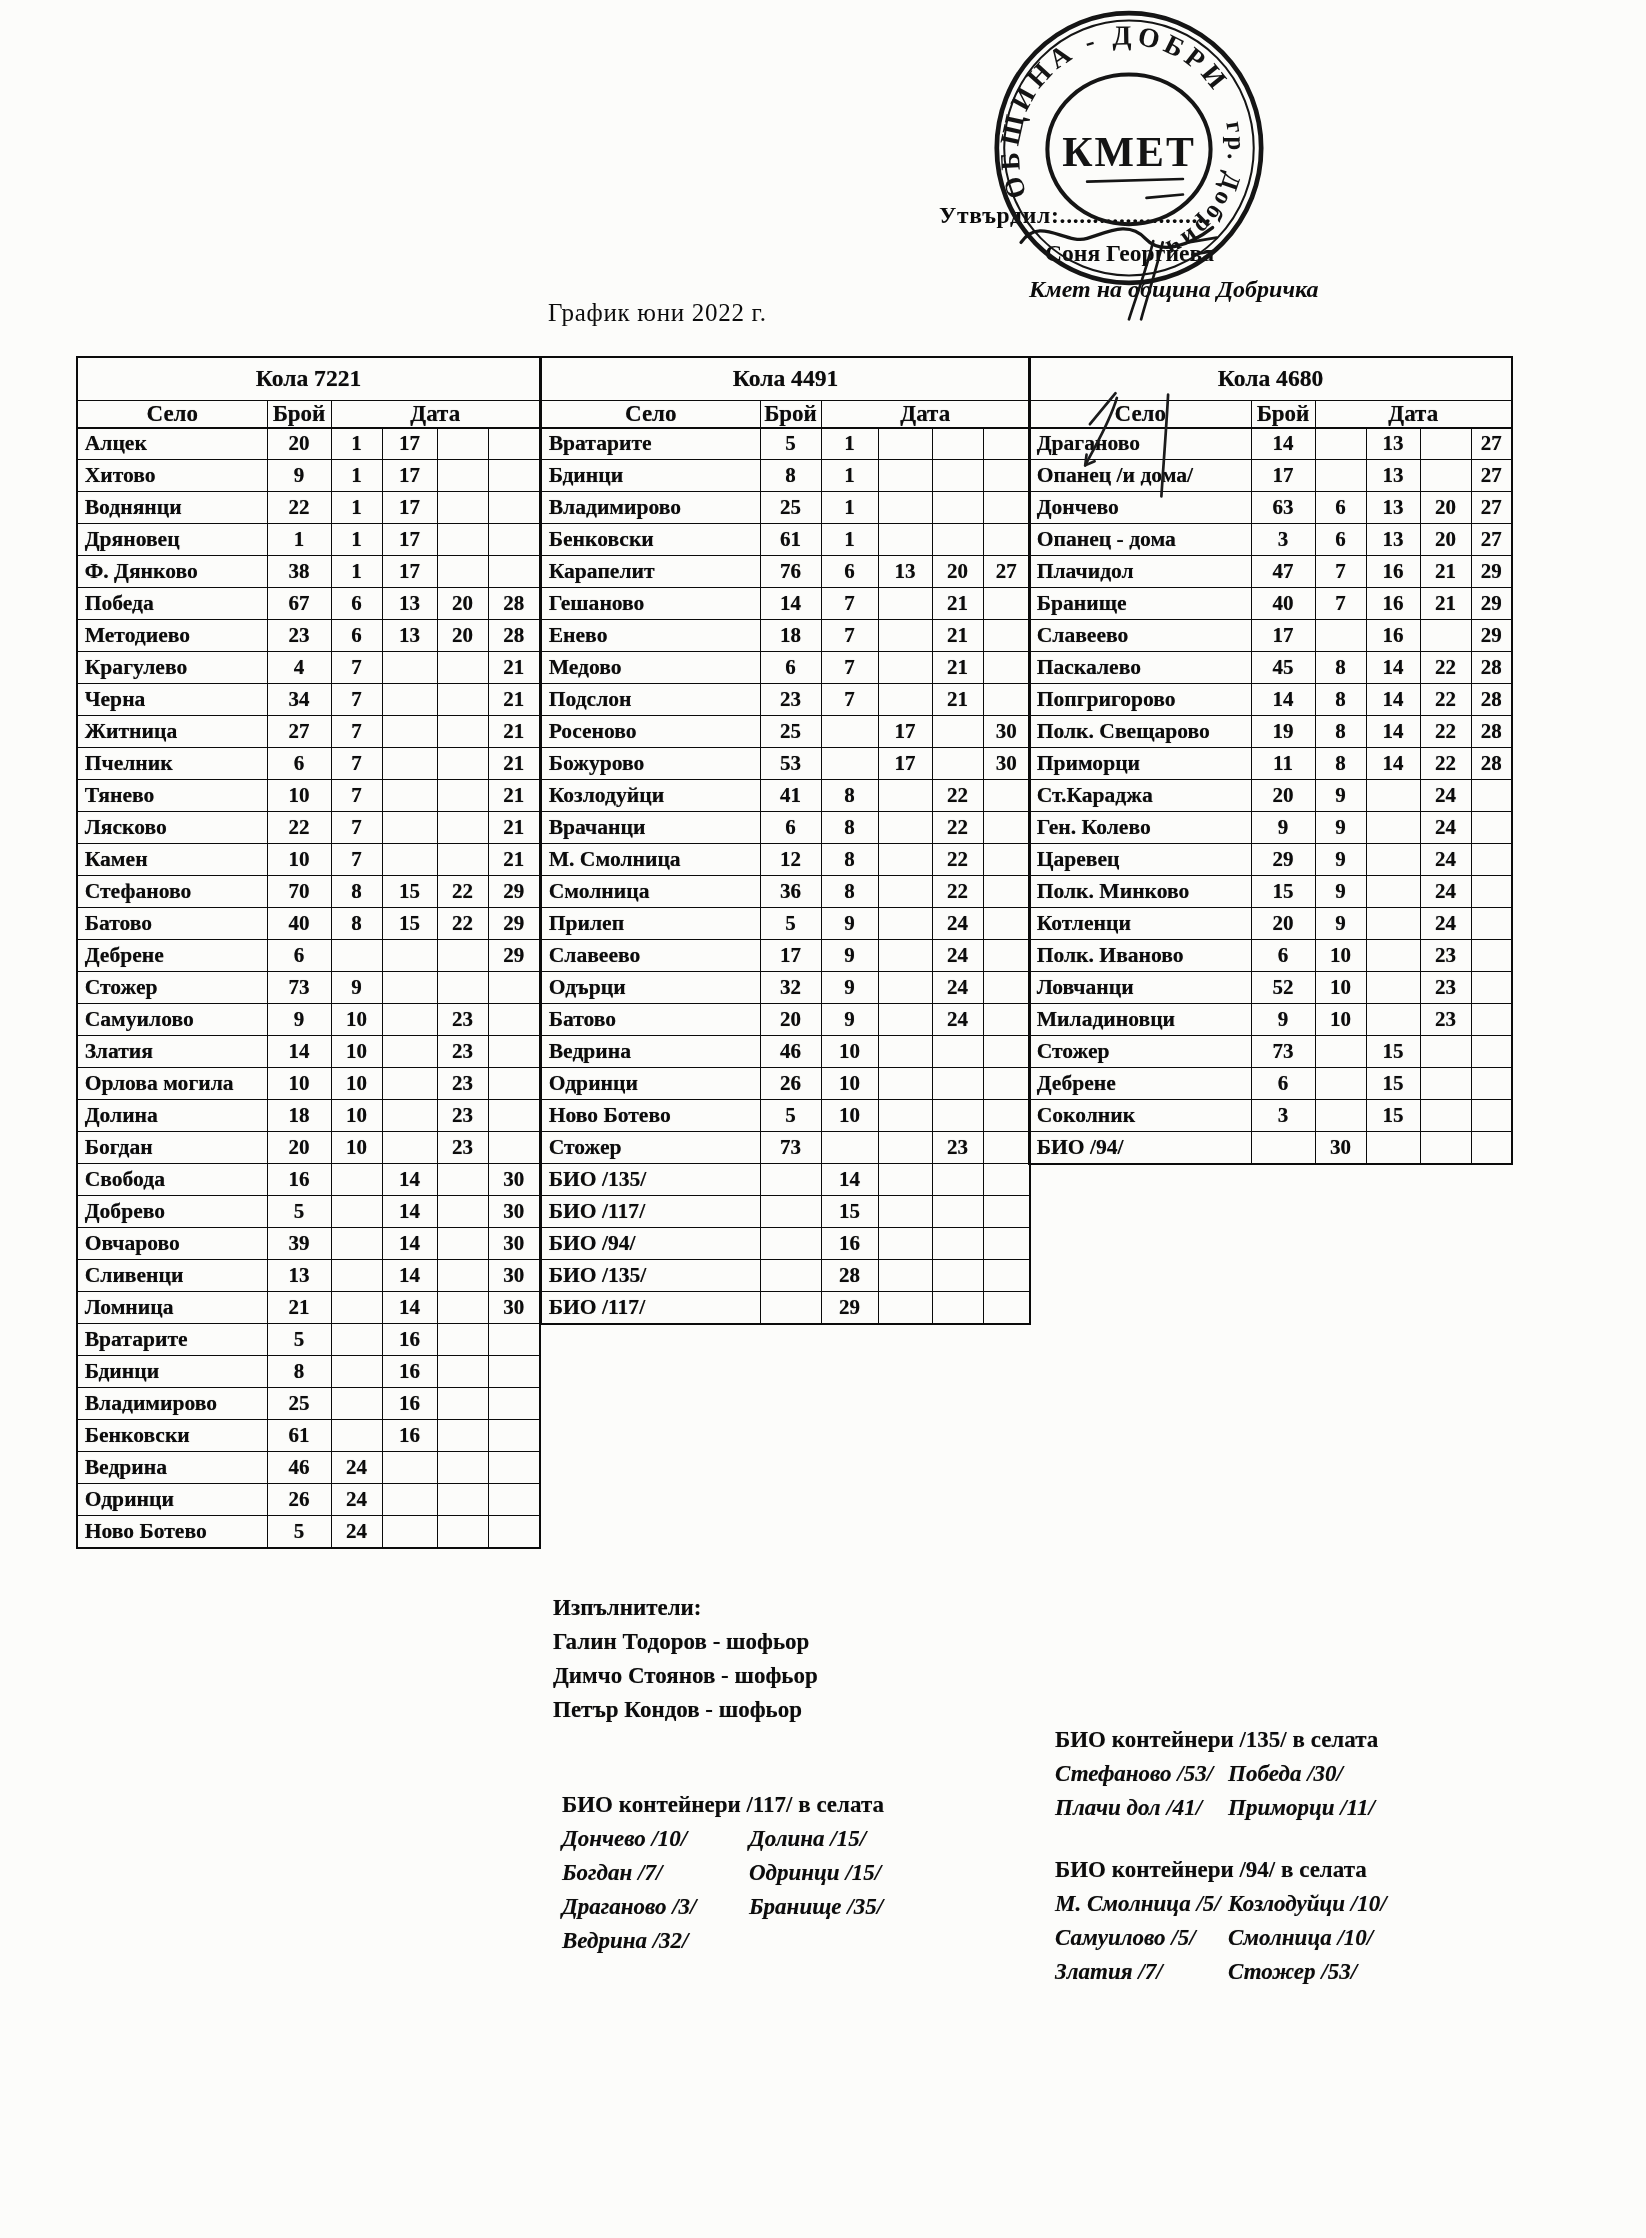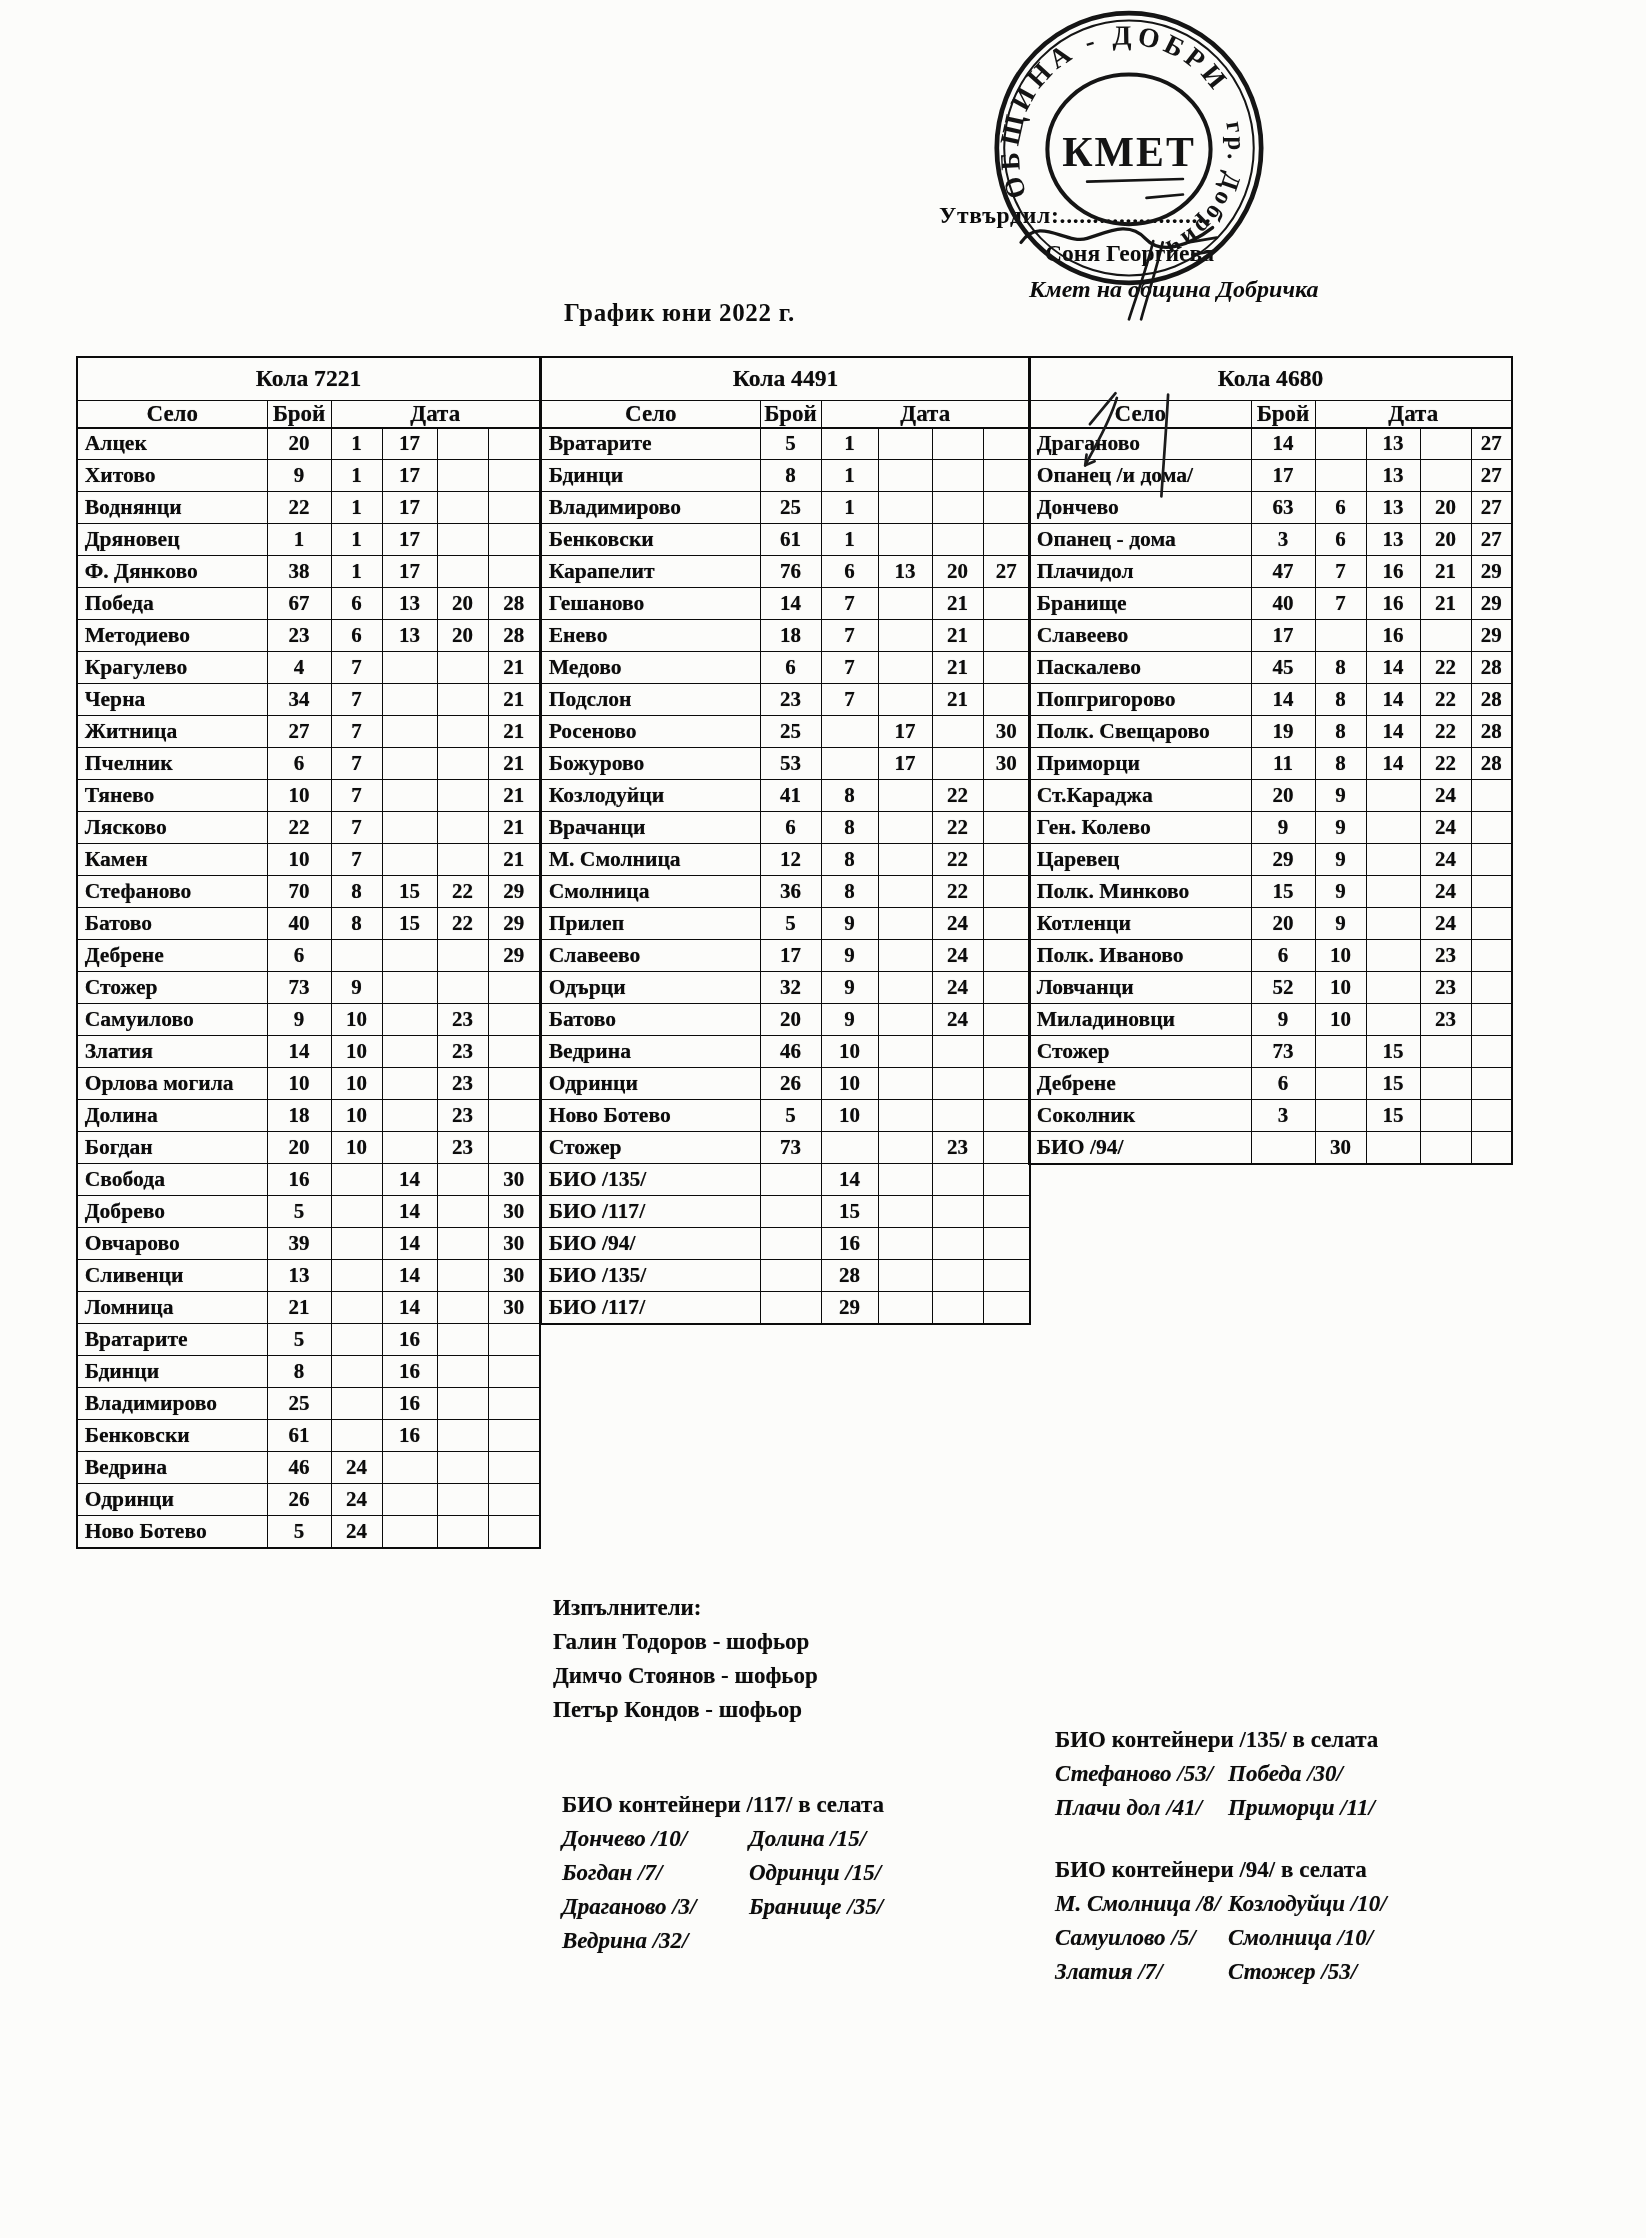--- a/index.html
+++ b/index.html
@@ -9,21 +9,21 @@
     font-family:"Liberation Serif", serif; color:#0c0c0c;
   }
   .abs { position:absolute; }
 
   
   .approve-label { font-size:23.6px; font-weight:700; letter-spacing:0.7px; }
   .approve-name  { font-size:23.6px; font-weight:700;margin-left:16px; }
   .approve-role  { font-size:24px; font-weight:700; font-style:italic; }
 
   
-  .doc-title { font-size:25px; font-weight:700; letter-spacing:0.7px;margin-left:16px; }
+  .doc-title { font-size:25px; font-weight:400; letter-spacing:0.7px; }
 
   
   table.sched { border-collapse:collapse; table-layout:fixed; border:2.7px solid #0b0b0b; }
   table.sched th, table.sched td {
     border:1.3px solid #0b0b0b; padding:0; box-sizing:border-box;
     font-weight:700; overflow:hidden; white-space:nowrap;
     text-shadow:0 0 0.7px rgba(0,0,0,.55);
   }
   th.banner  { height:43px; font-size:23.6px; text-align:center; border-bottom:2.7px solid #0b0b0b; }
   tr.colhead th { height:22px; font-size:23px; text-align:center; border-bottom:2.7px solid #0b0b0b; }
@@ -880,21 +880,21 @@
           <div class="fline">Победа /30/</div>
           <div class="fline">Приморци /11/</div>
         </div>
     </div>
   </div>
 
   <div class="abs" style="left:1055px;top:1830px;">
     <div class="fline f-title">БИО контейнери /94/ в селата</div>
     <div class="bio-cols">
       <div class="bio-col" style="width:173px">
-          <div class="fline">М. Смолница /8/</div>
+          <div class="fline">М. Смолница /5/</div>
           <div class="fline">Самуилово /5/</div>
           <div class="fline">Златия /7/</div>
         </div>
       <div class="bio-col">
           <div class="fline">Козлодуйци /10/</div>
           <div class="fline">Смолница /10/</div>
           <div class="fline">Стожер /53/</div>
         </div>
     </div>
   </div>

